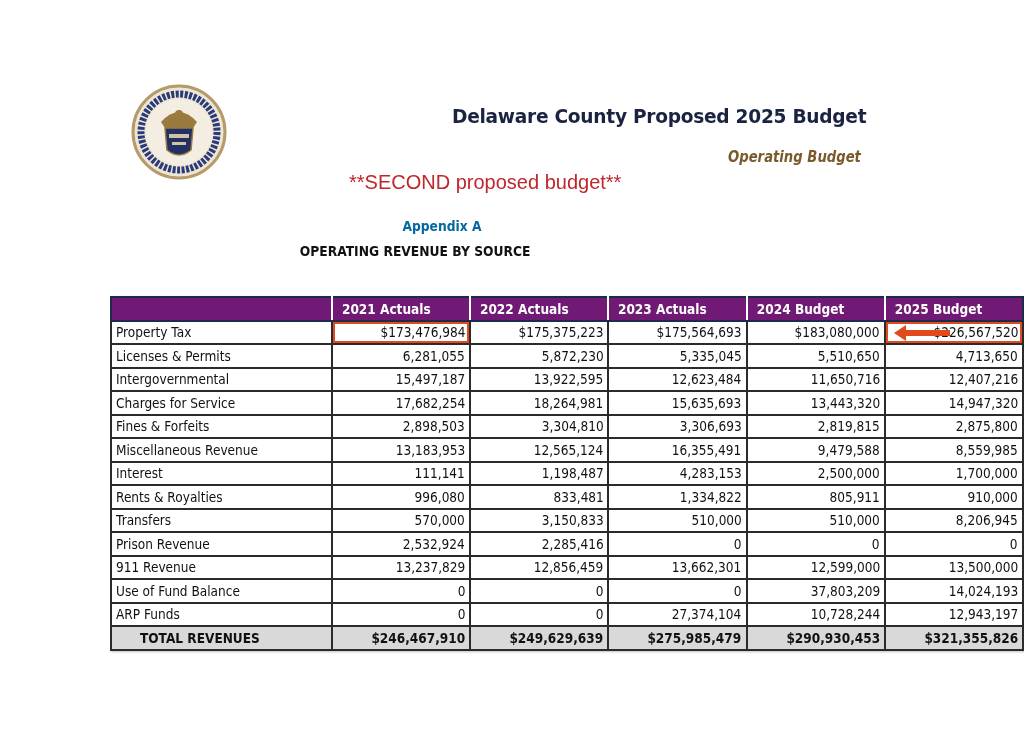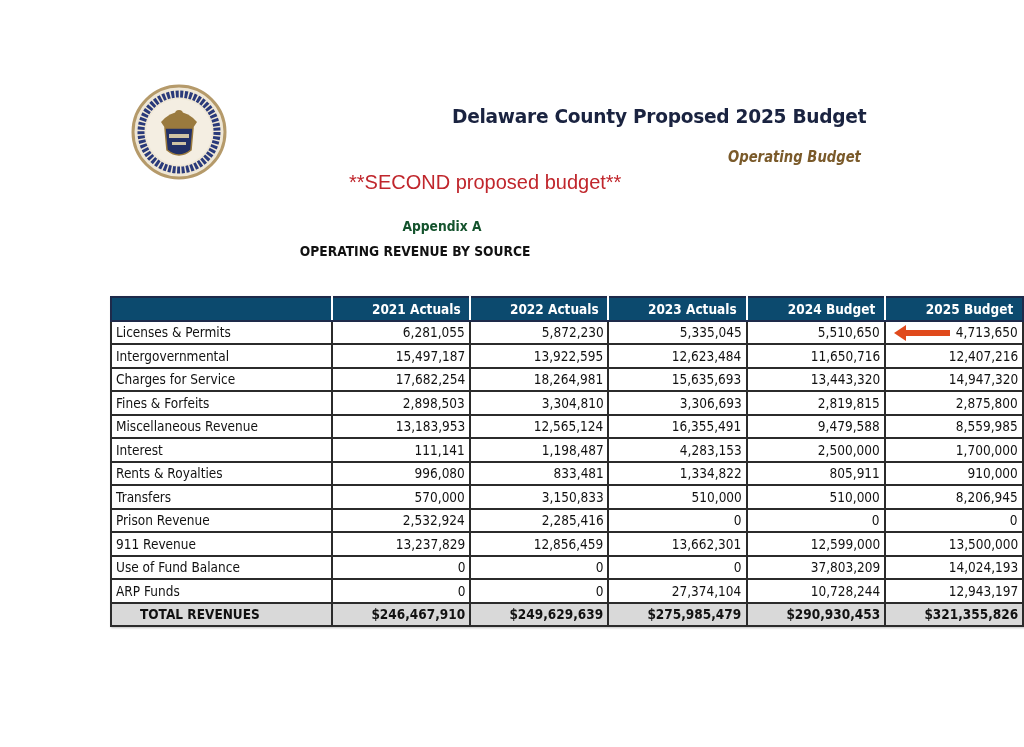--- a/index.html
+++ b/index.html
@@ -1,27 +1,27 @@
 <!DOCTYPE html>
 <html><head>
   <meta charset="utf-8">
   <style>
     html, body { margin: 0; padding: 0; background: #ffffff; }
     body { width: 1024px; height: 747px; position: relative; overflow: hidden; font-family: "Liberation Sans", sans-serif; }
     .seal { position: absolute; left: 131px; top: 84px; width: 96px; height: 96px; }
     .title { position: absolute; left: 452px; top: 104px; font-family: "DejaVu Sans", sans-serif; font-weight: bold; font-size: 20px; color: #1a2340; letter-spacing: -0.3px; white-space: nowrap; transform: scaleX(0.93); transform-origin: left top; }
     .subtitle { position: absolute; left: 728px; top: 148px; font-family: "DejaVu Sans", sans-serif; font-style: italic; font-weight: bold; font-size: 15px; color: #7a5a2a; white-space: nowrap; transform: scaleX(0.88); transform-origin: left top; }
     .note { position: absolute; left: 349px; top: 171px; font-family: "Liberation Sans", sans-serif; font-size: 20px; color: #c0262c; white-space: nowrap; }
-    .appendix { position: absolute; left: 0; width: 913px; top: 218px; text-align: center; font-family: "DejaVu Sans", sans-serif; font-weight: bold; font-size: 14px; color: #14532d; }
+    .appendix { position: absolute; left: 0; width: 913px; top: 218px; text-align: center; font-family: "DejaVu Sans", sans-serif; font-weight: bold; font-size: 14px; color: #0369a1; }
     .appendix span { display: inline-block; transform: scaleX(0.88); margin-left: -30px; }
     .heading { position: absolute; left: 0; width: 860px; top: 243px; text-align: center; font-family: "DejaVu Sans", sans-serif; font-weight: bold; font-size: 14px; color: #111; }
     .heading span { display: inline-block; transform: scaleX(0.88); margin-left: -30px; }
     table.rev { position: absolute; left: 110px; top: 296px; border-collapse: collapse; font-family: "DejaVu Sans", sans-serif; font-size: 13.5px; color: #111; box-shadow: 1px 1px 2px rgba(0,0,0,0.25); }
     table.rev th, table.rev td { border: 2px solid #2b2b2b; height: 21.5px; padding: 0 4px; white-space: nowrap; }
-    table.rev thead th { background: #0c4a6e; color: #fff; font-weight: bold; text-align: right; border-color: #1e2a4a; border-right: 2px solid #ffffff; }
+    table.rev thead th { background: #701a75; color: #fff; font-weight: bold; text-align: left; border-color: #1e2a4a; border-right: 2px solid #ffffff; }
     table.rev thead th:last-child { border-right-color: #1e2a4a; margin-top: 32px; }
     table.rev td.label { text-align: left; width: 200px; }
     table.rev td.num { text-align: right; }
     table.rev col.c1 { width: 113px; } table.rev col.c2 { width: 104px; } table.rev col.c3 { width: 104px; } table.rev col.c4 { width: 104px; } table.rev col.c5 { width: 104px; }
     table.rev tr.total td { background: #d9d9d9; font-weight: bold; padding-left: 28px; }
     .hl { outline: 2.5px solid #e04a1c; outline-offset: -3px; }
     .arrow { position: absolute; left: 894px; top: 325px; width: 56px; height: 16px; }
     .tx { display: inline-block; transform: scaleX(0.9); }
     td.num .tx { transform-origin: right center; }
     td.label .tx { transform-origin: left center; }
@@ -61,20 +61,28 @@
     <tr>
       <th></th>
       <th><span class="tx">2021 Actuals</span></th>
       <th><span class="tx">2022 Actuals</span></th>
       <th><span class="tx">2023 Actuals</span></th>
       <th><span class="tx">2024 Budget</span></th>
       <th><span class="tx">2025 Budget</span></th>
     </tr>
   </thead>
   <tbody id="rows">
+      <tr>
+        <td class="label"><span class="tx">Property Tax</span></td>
+        <td class="num hl"><span class="tx">$173,476,984</span></td>
+        <td class="num"><span class="tx">$175,375,223</span></td>
+        <td class="num"><span class="tx">$175,564,693</span></td>
+        <td class="num"><span class="tx">$183,080,000</span></td>
+        <td class="num hl"><span class="tx">$226,567,520</span></td>
+      </tr>
       <tr>
         <td class="label"><span class="tx">Licenses &amp; Permits</span></td>
         <td class="num"><span class="tx">6,281,055</span></td>
         <td class="num"><span class="tx">5,872,230</span></td>
         <td class="num"><span class="tx">5,335,045</span></td>
         <td class="num"><span class="tx">5,510,650</span></td>
         <td class="num"><span class="tx">4,713,650</span></td>
       </tr>
       <tr>
         <td class="label"><span class="tx">Intergovernmental</span></td>

